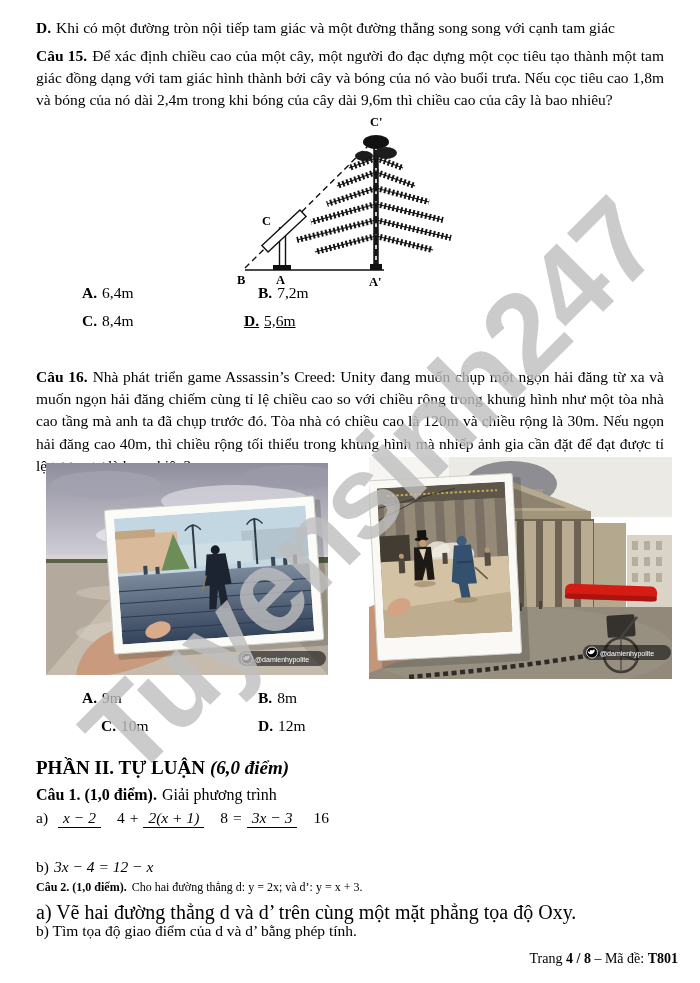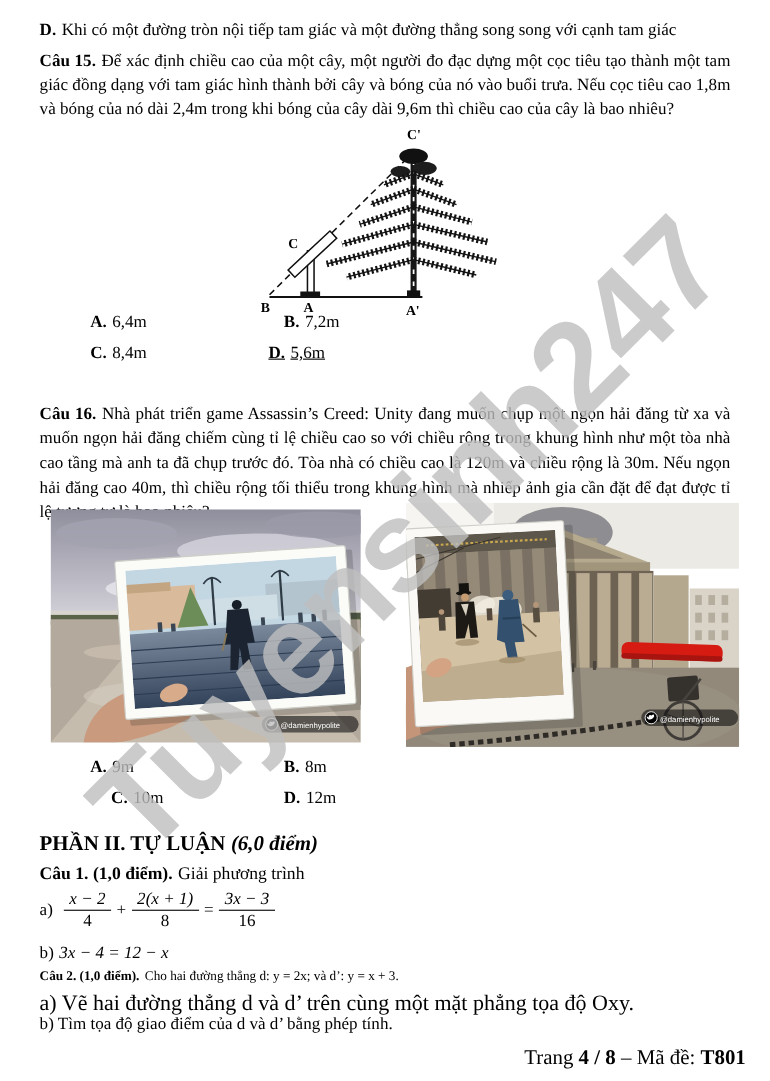--- a/index.html
+++ b/index.html
@@ -9,24 +9,24 @@
   .para{width:628px;text-align:justify;font-size:15.5px;line-height:22.4px;}
   .b{font-weight:bold;}
   .bi{font-weight:bold;font-style:italic;}
   .it{font-style:italic;}
   .gap{margin-right:5px;}
   .opt{font-size:15.5px;white-space:nowrap;}
   .opt .b{margin-right:5px;}
   .heading{font-size:19px;}
   .formula{display:flex;align-items:center;font-size:15.5px;}
   .flab{margin-right:10px;}
-  .frac{display:inline-flex;flex-direction:column;text-align:center;line-height:19px;}
+  .frac{display:inline-flex;flex-direction:row;text-align:center;line-height:19px;gap:16px;}
   .num{border-bottom:1.3px solid #000;padding:0 5px;}
   .fop{margin:0 5px;}
-  .footer{font-size:19px;}
+  .footer{font-size:14px;}
   .watermark{left:-45px;top:412px;width:830px;height:150px;display:flex;align-items:center;justify-content:center;
       transform:rotate(-45deg);font-family:"Liberation Sans",sans-serif;font-weight:bold;
       font-size:118px;letter-spacing:-2px;color:#bfbfbf;opacity:.8;z-index:10;pointer-events:none;white-space:nowrap;}
   svg text{font-family:"Liberation Serif",serif;}
   .svgsans{font-family:"Liberation Sans",sans-serif;}
 </style>
 </head>
 <body>
 
 <p class="abs para" style="left:36px;top:1px;"><span class="b gap">D.</span><span>Khi có một đường tròn nội tiếp tam giác và một đường thẳng song song với cạnh tam giác</span></p>

